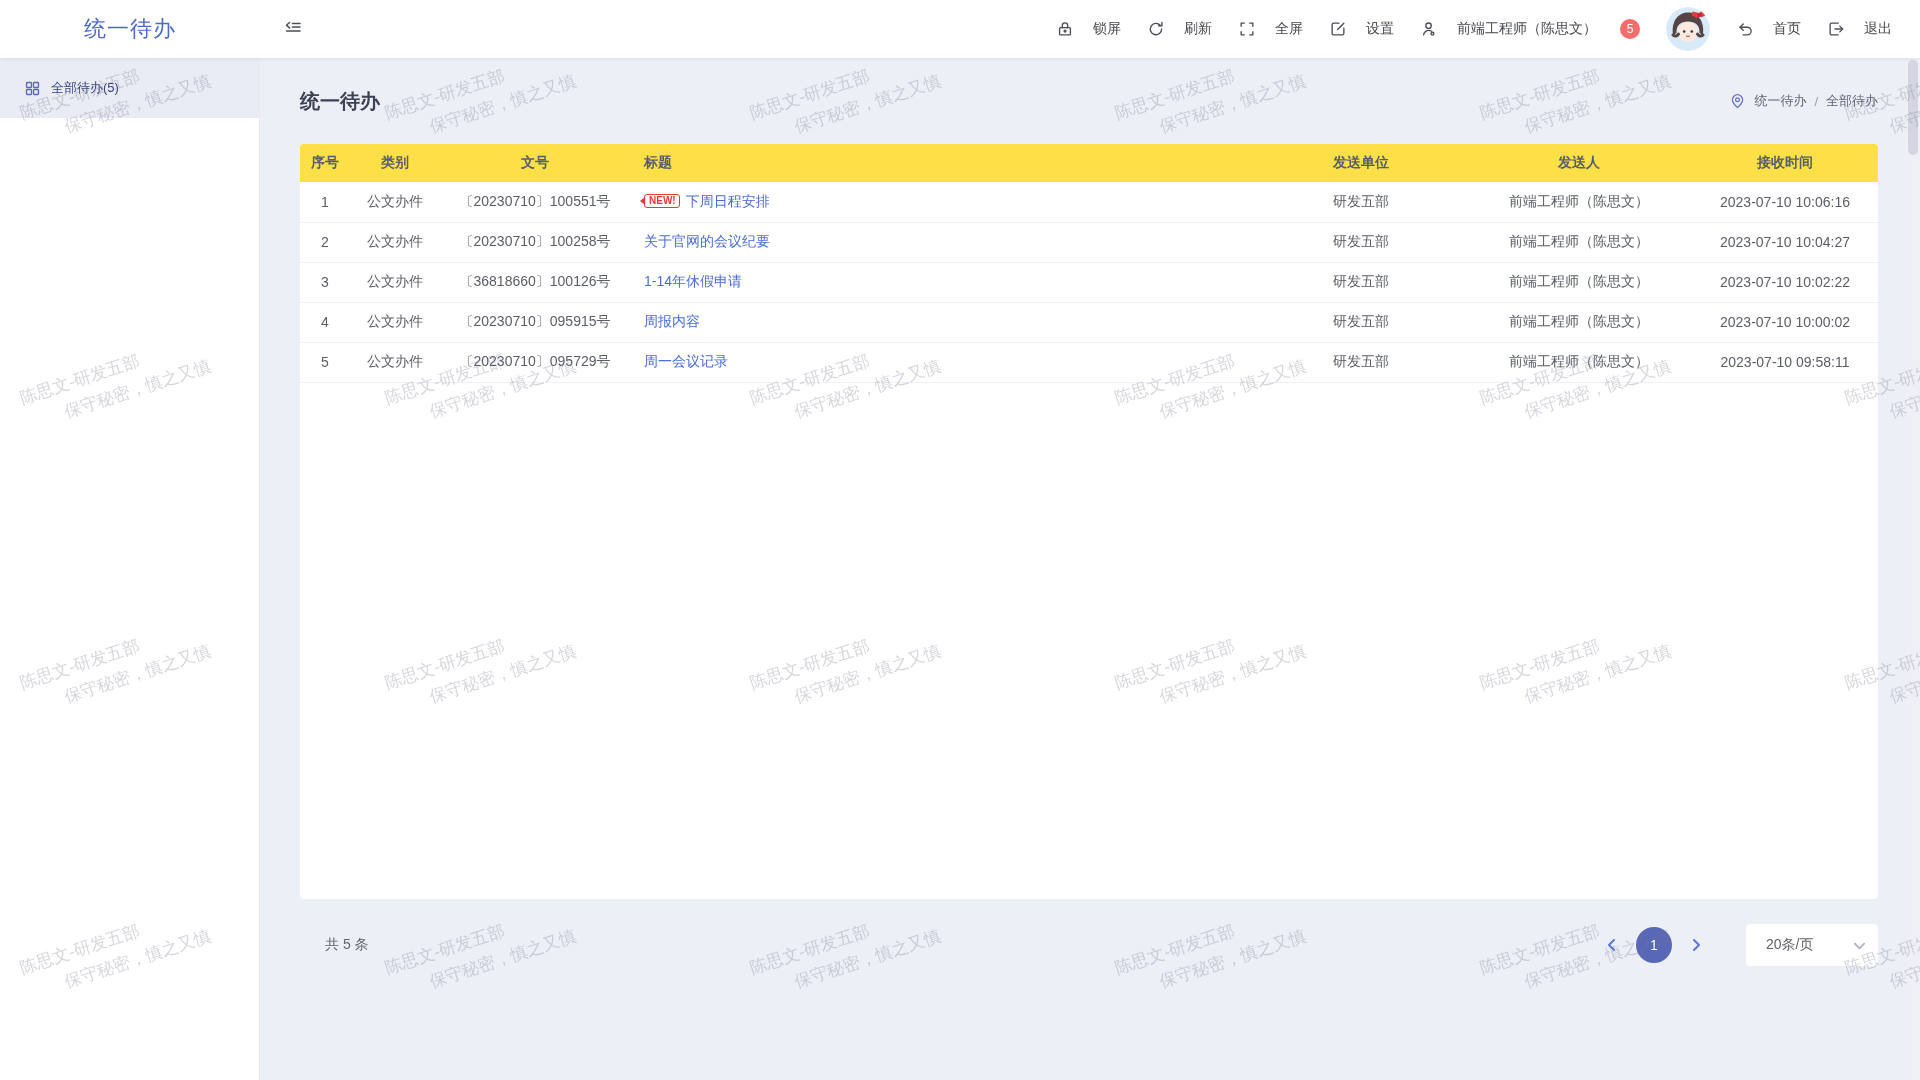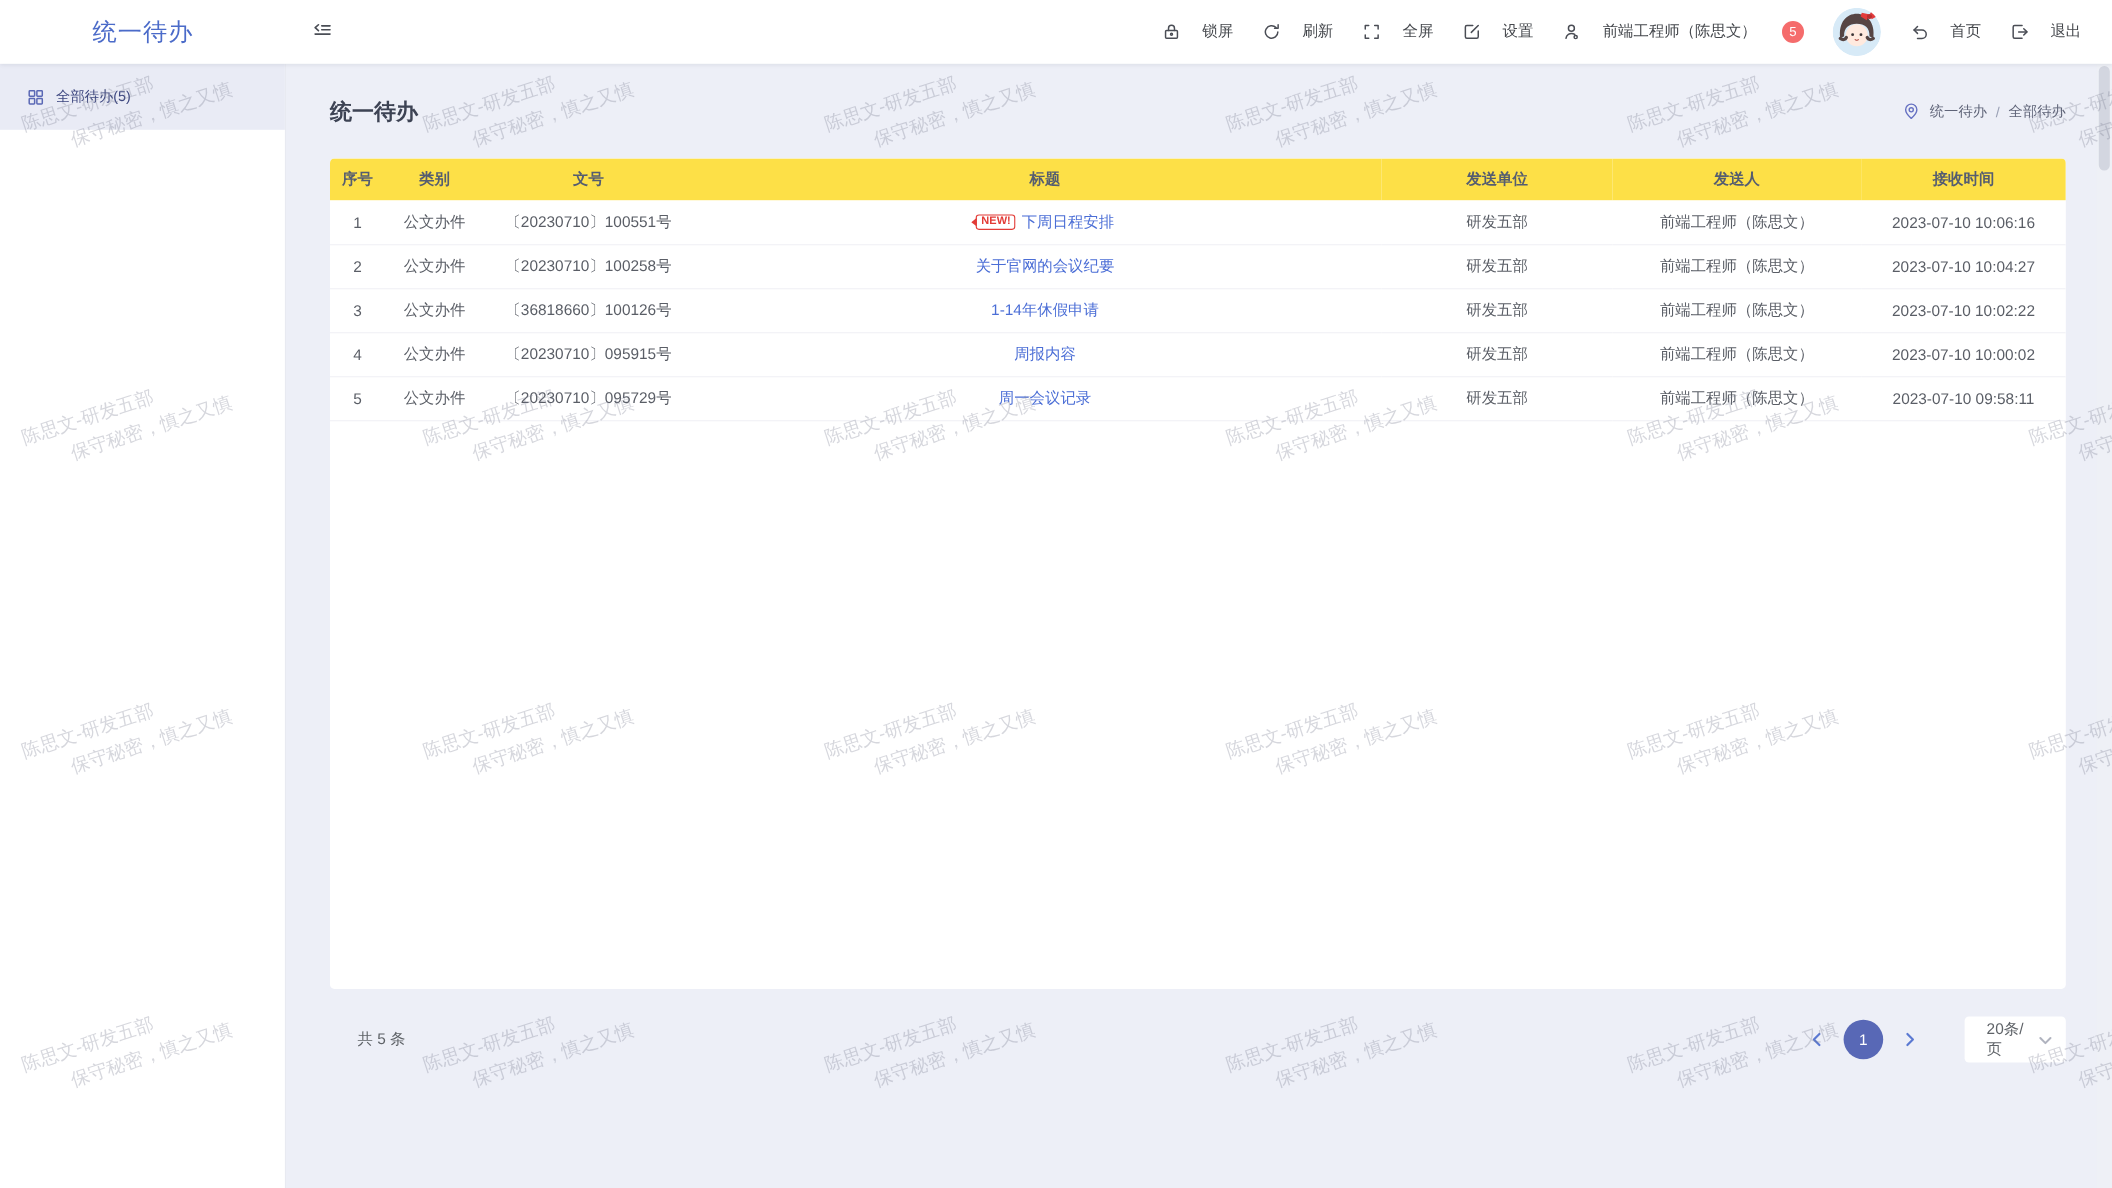--- a/index.html
+++ b/index.html
@@ -31,34 +31,34 @@
   .main { position:absolute; left:260px; top:58px; right:14px; bottom:0; padding:0 28px 0 40px; }
   .page-head { height:86px; display:flex; align-items:center; justify-content:space-between; }
   .page-title { font-size:20px; color:#3d4354; }
   .breadcrumb { display:flex; align-items:center; gap:8px; font-size:13px; color:#5f6478; }
   .breadcrumb .sep { color:#9aa0b5; }
 
   .card { background:#fff; border-radius:4px; height:755px; overflow:hidden; }
   table { width:100%; border-collapse:collapse; table-layout:fixed; }
   thead th { height:38px; background:#fde047; font-size:14px; font-weight:700; color:#555d70; text-align:center; }
   tbody td { height:40px; font-size:14px; color:#5a5e66; text-align:center; border-bottom:1px solid #f0f1f5; }
-  th.col-title, td.col-title { text-align:center; padding-left:14px; }
+  th.col-title, td.col-title { text-align:left; padding-left:14px; }
   a.doc-link { color:#4b6ed6; text-decoration:none; cursor:pointer; }
   .new-badge { position:relative; display:inline-block; font-size:10px; font-weight:700; color:#e23b36;
                border:1px solid #e23b36; border-radius:3px; padding:1px 3px 1px 4px; margin-right:6px; line-height:1; vertical-align:2px; }
   .new-badge::before { content:""; position:absolute; left:-5px; top:50%; transform:translateY(-50%);
                border-top:4px solid transparent; border-bottom:4px solid transparent; border-right:5px solid #e23b36; }
 
   
   .pager-row { margin-top:25px; display:flex; align-items:center; font-size:14px; color:#5f6368;margin-left:25px; }
   .pager-controls { margin-left:auto; display:flex; align-items:center; gap:10px; }
   .pg-arrow { width:28px; height:28px; display:flex; align-items:center; justify-content:center; cursor:pointer; }
   .pg-num { width:36px; height:36px; border-radius:50%; background:#5868b6; color:#fff; font-size:14px;
             display:flex; align-items:center; justify-content:center; cursor:pointer; }
-  .page-size { width:92px; height:42px; background:#fff; border-radius:4px; margin-left:26px;
+  .page-size { width:132px; height:42px; background:#fff; border-radius:4px; margin-left:26px;
                display:flex; align-items:center; justify-content:space-between; padding:0 12px 0 20px;
                font-size:14px; color:#5f6368; cursor:pointer; }
 
   
   .scrollbar { position:absolute; right:0; top:58px; bottom:0; width:14px; background:#eef0f6; z-index:5; }
   .scroll-thumb { position:absolute; left:2px; right:2px; top:2px; height:95px; background:#d3d6e0; border-radius:7px; cursor:pointer; }
 
   
   .wm-layer { position:absolute; inset:0; pointer-events:none; z-index:60; overflow:hidden; }
   .wm-tile { position:absolute; transform:rotate(-18deg); color:rgba(118,122,142,.30); font-size:17px; line-height:1.6; white-space:nowrap; }

